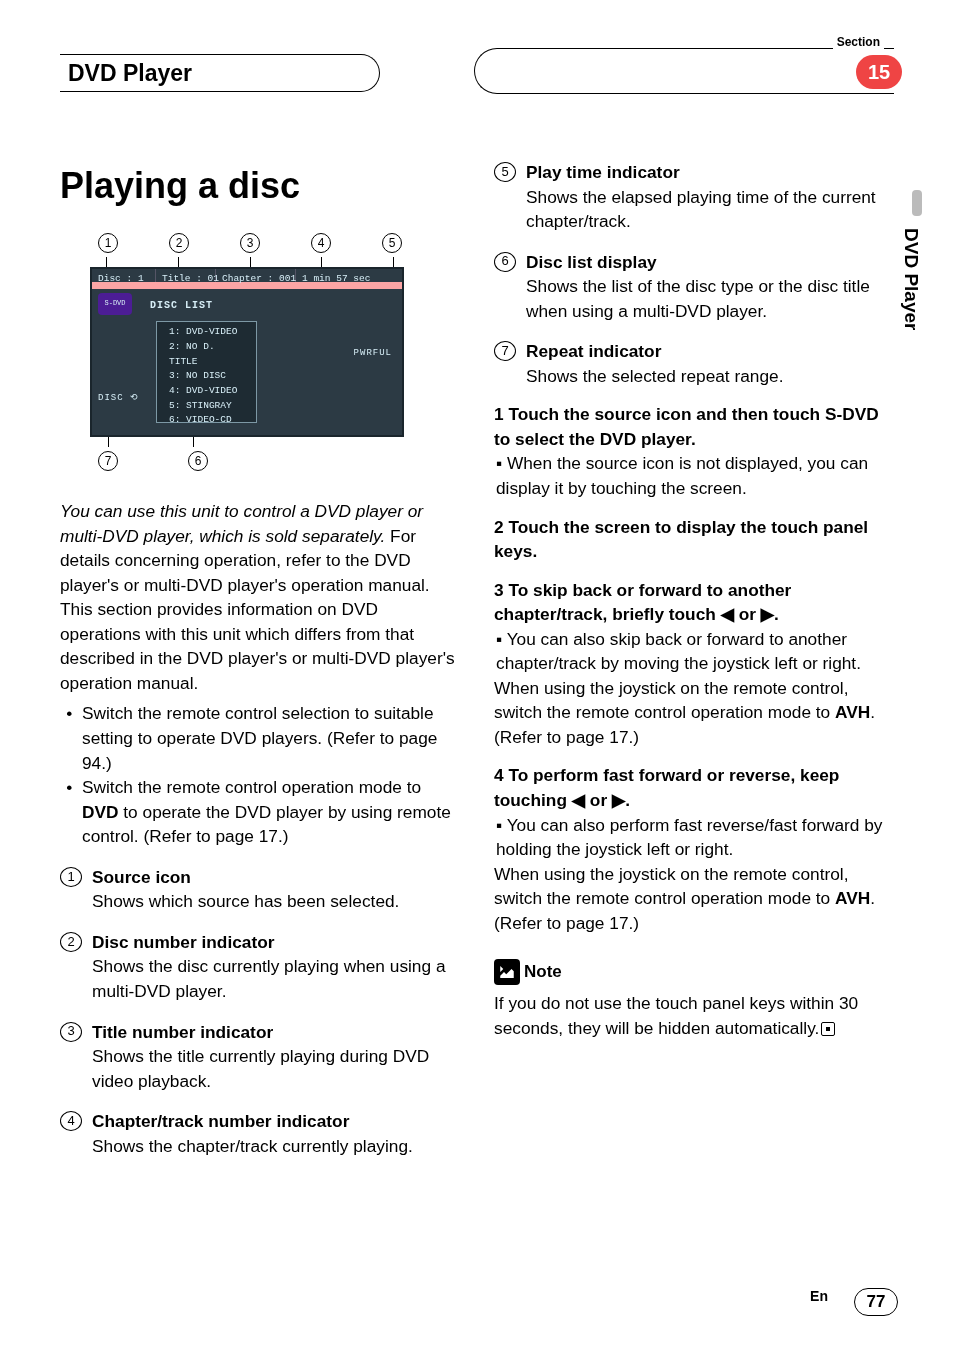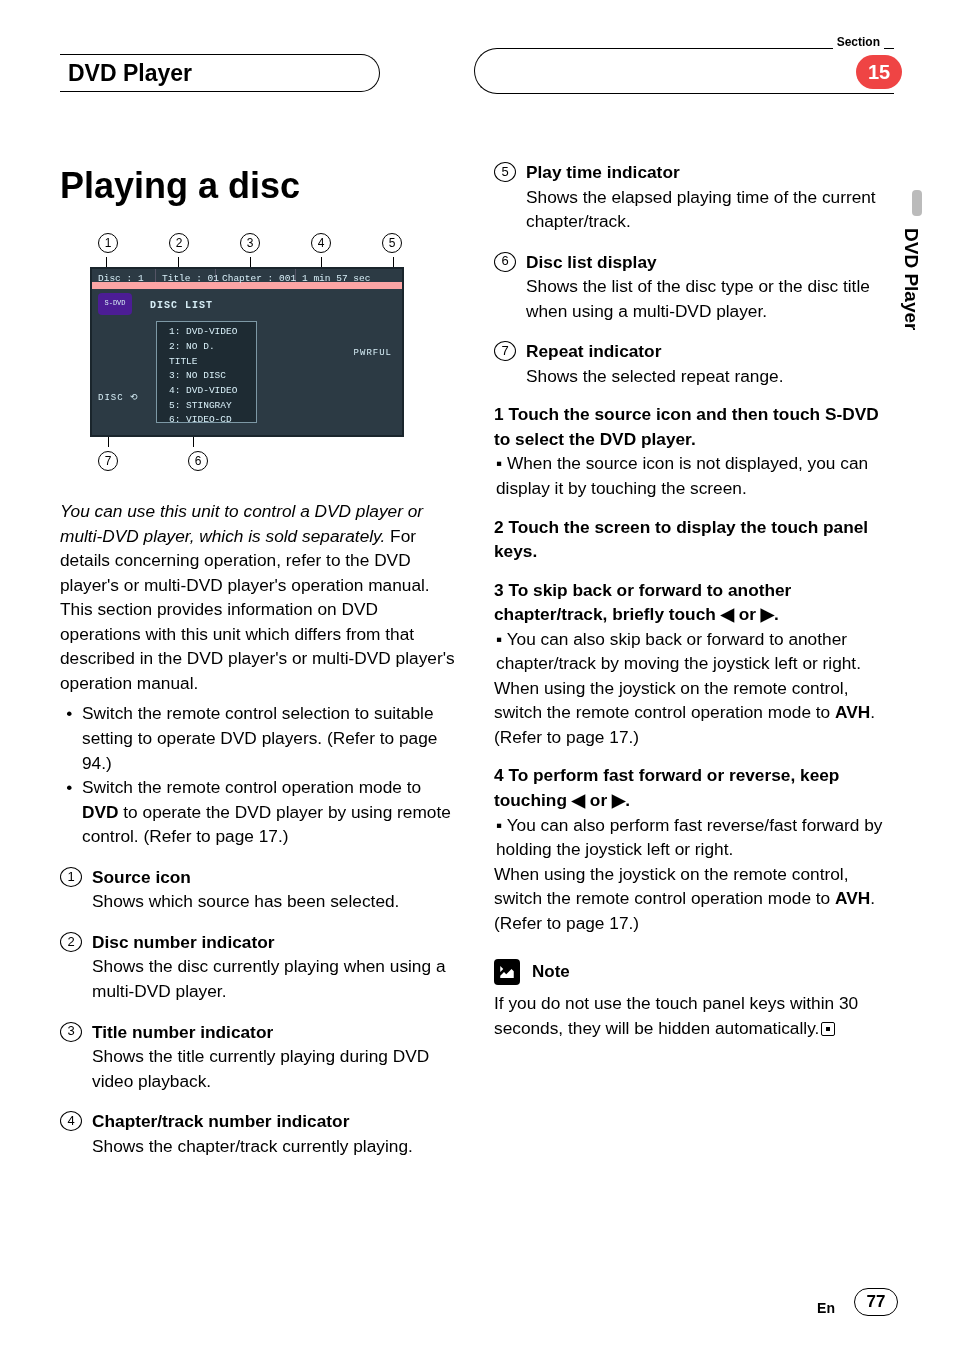--- a/index.html
+++ b/index.html
@@ -50,21 +50,21 @@
   }
   .num-body { flex: 1; }
   .num-head { font-weight: bold; }
   .num-desc { }
 
   .step-head { font-weight: bold; margin-top: 14px; }
   .plain-bullet { margin-left: 2px; }
   .plain-bullet::before { content: "▪  "; }
   .plain-p { margin-top: 0; }
 
-  .note-row { display:flex; align-items:center; gap:12px; margin-top: 24px; margin-bottom:6px;}
+  .note-row { display:flex; align-items:center; gap:4px; margin-top: 24px; margin-bottom:6px;}
   .note-icon { width:26px; height:26px; background:#000; border-radius:4px; display:flex; align-items:center; justify-content:center;}
   .note-icon svg { width:18px; height:18px; }
   .note-label { font-weight:bold; font-size:17px;}
   .end-glyph { display:inline-block; border:1px solid #000; width:14px; height:14px; vertical-align:middle; position:relative; border-radius:2px; margin-left:2px;}
   .end-glyph::after{content:""; position:absolute; left:4px; top:4px; width:4px; height:4px; background:#000;}
 
   
   .fig { position: relative; margin: 10px 0 28px 16px; width: 340px; }
   .callout-top { display:flex; justify-content:space-between; padding: 0 14px 0 22px; margin-bottom:4px; }
   .callout-bot { display:flex; gap: 70px; padding-left: 22px; margin-top:4px; }
@@ -80,21 +80,21 @@
   .sc-src { position:absolute; left:6px; top:24px; width:34px; height:22px; background:#4c1d95; border-radius:4px; display:flex; align-items:center; justify-content:center; font-size:7px;}
   .sc-disclist-lbl { position:absolute; left:58px; top:30px; font-size:10px; letter-spacing:1px;font-weight:bold;}
   .sc-listbox { position:absolute; left:48px; top:52px; width:101px; height:102px; border:1px solid #7d98a5; background:#1e2b33; padding:3px 12px;margin-left:16px;}
   .sc-listbox div { font-size:9.5px; line-height:1.55;}
   .sc-repeat { position:absolute; left:6px; top:76px; font-size:9px; letter-spacing:1px;margin-top:47px;}
   .sc-pwrful { position:absolute; right:10px; top:78px; font-size:9px; letter-spacing:1px;}
   .tickrow-bot { display:flex; gap: 84px; padding-left: 32px;}
   .tickb { width:1px; height:10px; background:#000;}
 
   
-  .footer { position:absolute; right:56px; bottom:36px; display:flex; align-items:flex-end; gap:19px;}
+  .footer { position:absolute; right:56px; bottom:36px; display:flex; align-items:flex-start; gap:26px;}
   .footer .lang { font-weight:bold; font-size:14px;}
   .footer .pg { width:44px; height:28px; border:1px solid #000; border-radius:14px; display:flex; align-items:center; justify-content:center; font-weight:bold; font-size:17px;}
 </style>
 </head>
 <body>
 
 <div class="page">
 
   <div class="header">
     <div class="hdr-left-pill">

